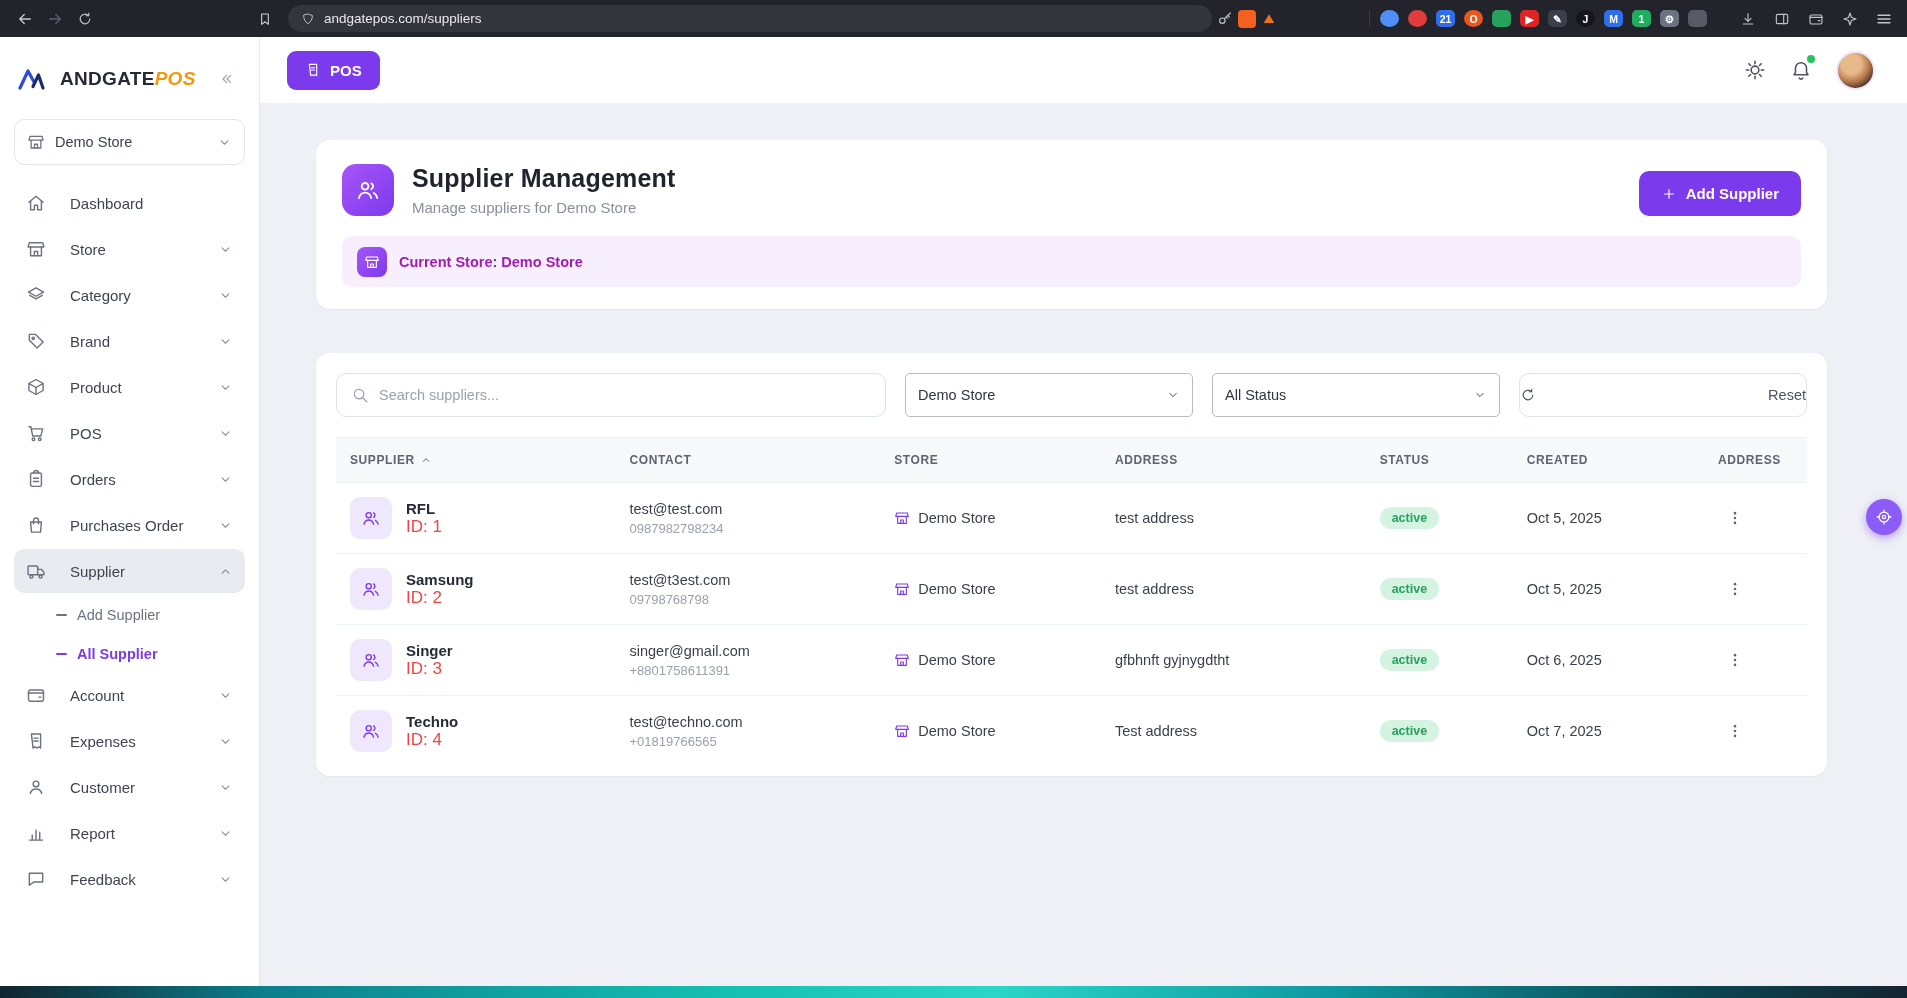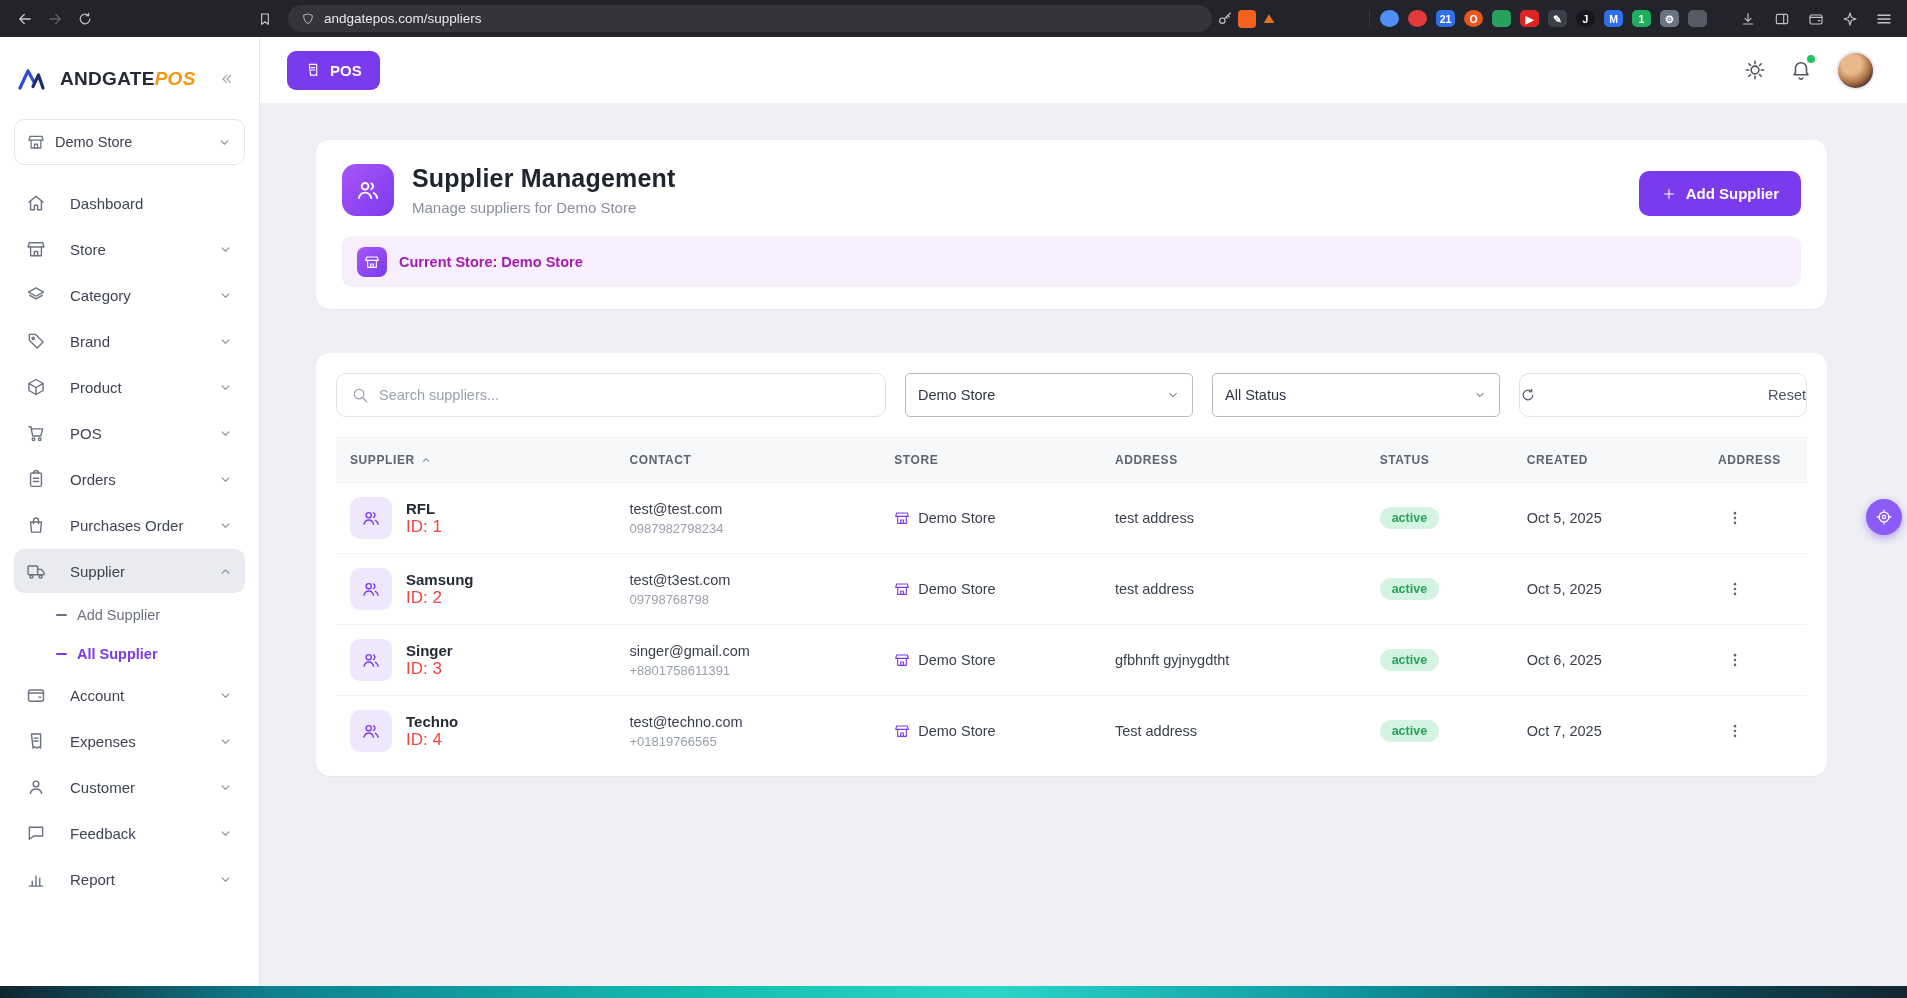--- a/index.html
+++ b/index.html
@@ -468,32 +468,32 @@
           <svg class="ic nicon">
             <use href="#sym-user"></use>
           </svg>
           <span class="nlabel">Customer</span>
           <svg class="ic chev">
             <use href="#sym-chev"></use>
           </svg>
         </div>
         <div class="nav-item">
           <svg class="ic nicon">
+            <use href="#sym-chart"></use>
+          </svg>
+          <span class="nlabel">Report</span>
+          <svg class="ic chev">
+            <use href="#sym-chev"></use>
+          </svg>
+        </div>
+        <div class="nav-item">
+          <svg class="ic nicon">
             <use href="#sym-chat"></use>
           </svg>
           <span class="nlabel">Feedback</span>
-          <svg class="ic chev">
-            <use href="#sym-chev"></use>
-          </svg>
-        </div>
-        <div class="nav-item">
-          <svg class="ic nicon">
-            <use href="#sym-chart"></use>
-          </svg>
-          <span class="nlabel">Report</span>
           <svg class="ic chev">
             <use href="#sym-chev"></use>
           </svg>
         </div>
       </nav>
   </aside>
 
   <div class="main">
     <header class="topbar">
       <button class="pos-btn">

